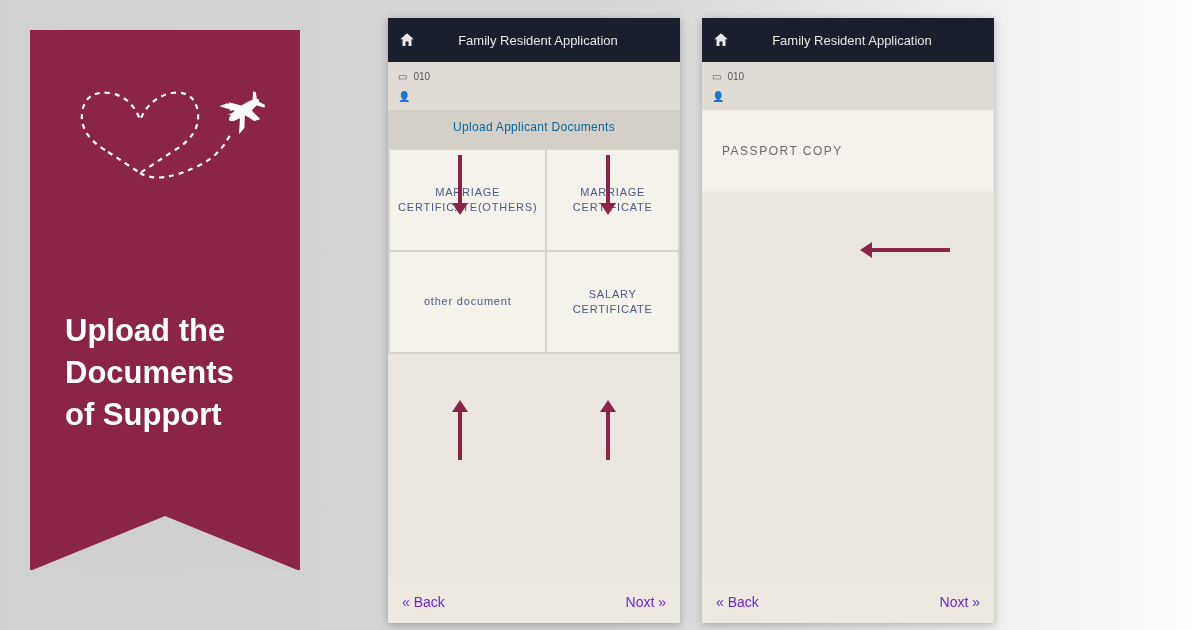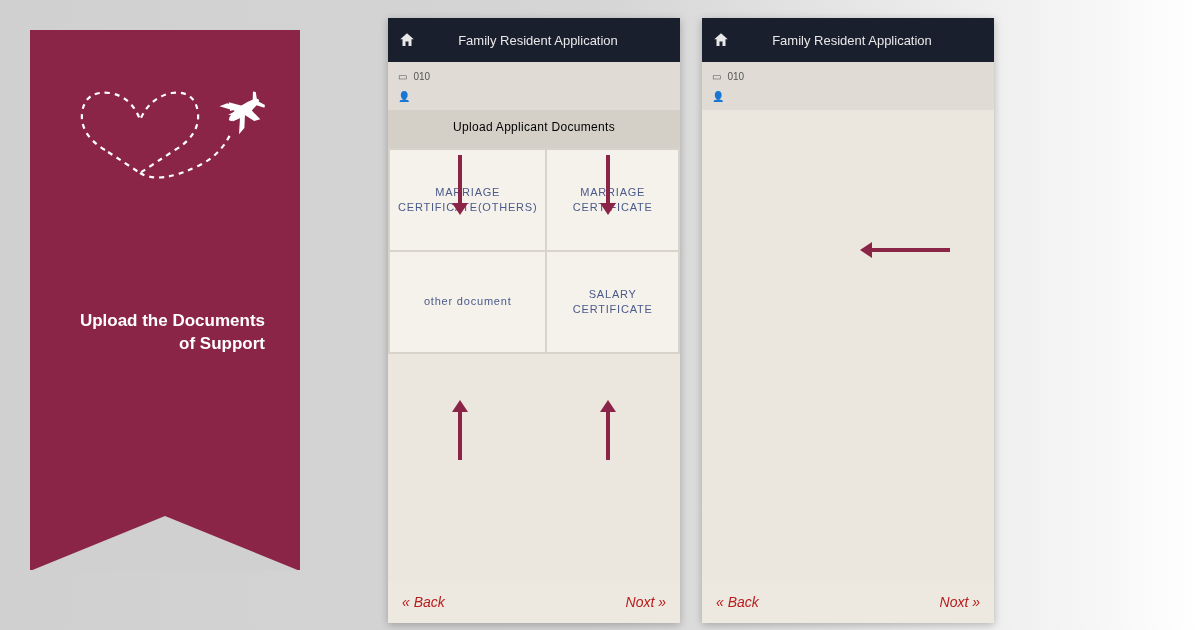--- a/index.html
+++ b/index.html
@@ -31,23 +31,23 @@
       width: 210px;
       height: 130px;
     }
     .ribbon-text {
       position: absolute;
       top: 280px;
       left: 0;
       width: 100%;
       padding: 0 35px;
       color: #fff;
-      font-size: 17px;
+      font-size: 31px;
       font-weight: bold;
-      text-align: right;
+      text-align: left;
       line-height: 1.35;
     }
     
     .phone {
       position: absolute;
       top: 18px;
       width: 292px;
       height: 605px;
       background: #f2ede7;
       box-shadow: 0 2px 8px rgba(0,0,0,0.25);
@@ -79,21 +79,21 @@
       flex-direction: column;
       gap: 4px;
     }
     .id-row { display: flex; align-items: center; gap: 6px; height: 16px; }
     
     .section-head {
       background: #d4d0c8;
       text-align: center;
       padding: 10px 8px 14px;
       font-size: 12px;
-      color: #000000;
+      color: #0369a1;
       letter-spacing: 0.3px;
     }
     
     .doc-grid {
       display: grid;
       grid-template-columns: 1fr 1fr;
       gap: 2px;
       padding: 2px;
       background: #d8d4cc;
     }
@@ -126,22 +126,21 @@
     .filler { flex: 1; background: #ebe6de; }
     
     .footer-nav {
       height: 42px;
       background: #ede9e1;
       display: flex;
       justify-content: space-between;
       align-items: center;
       padding: 0 14px;
       font-size: 14px;
-      color: #b91c1c;
-      font-style: italic;
+      color: #6d28d9;
     }
     
     .arrow {
       position: absolute;
       pointer-events: none;
     }
     .arrow svg { display: block; }
   </style>
 </head>
 <body>
@@ -207,20 +206,21 @@
   </div>
   <div class="id-bar">
     <div class="id-row">
         <span>▭</span>
         <span>010</span>
       </div>
     <div class="id-row">
         <span>👤</span>
       </div>
   </div>
+  <div class="doc-wide">PASSPORT COPY</div>
   <div class="filler"></div>
   <div class="footer-nav">
     <span>« Back</span>
     <span>Noxt »</span>
   </div>
 </div>
 
 <div class="arrow" style="left:450px; top:155px;">
   <svg width="20" height="60">
       <line x1="10" y1="0" x2="10" y2="50" stroke="#8b2548" stroke-width="4"></line>

